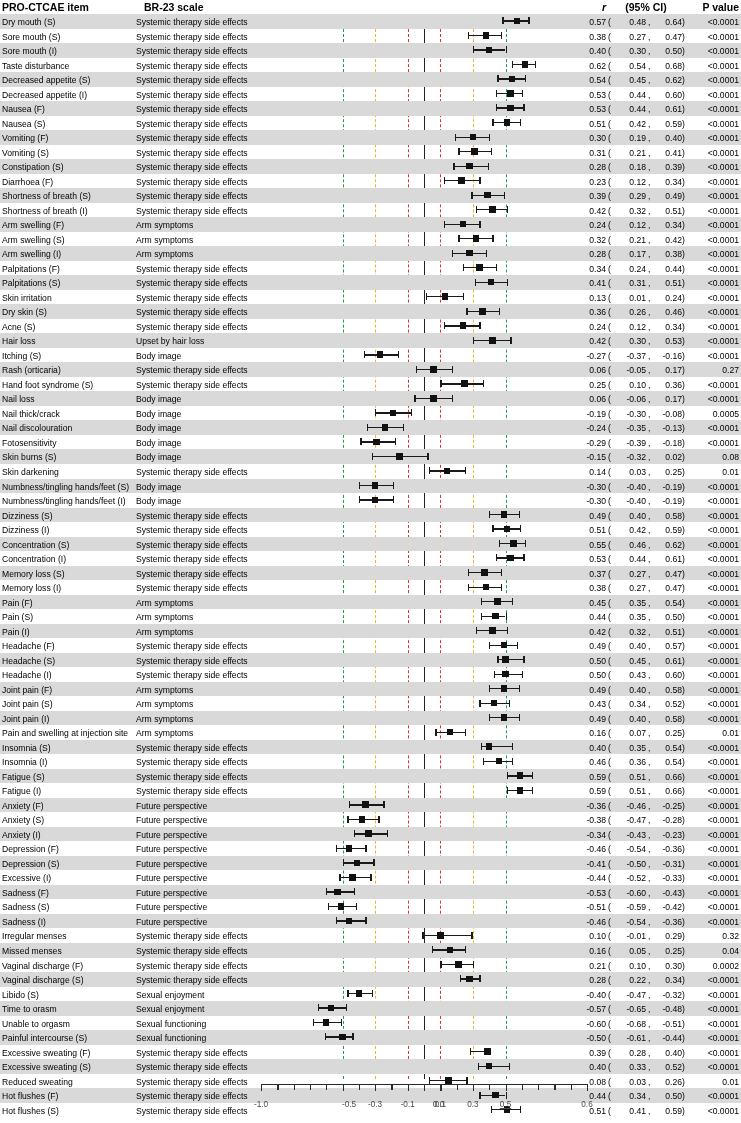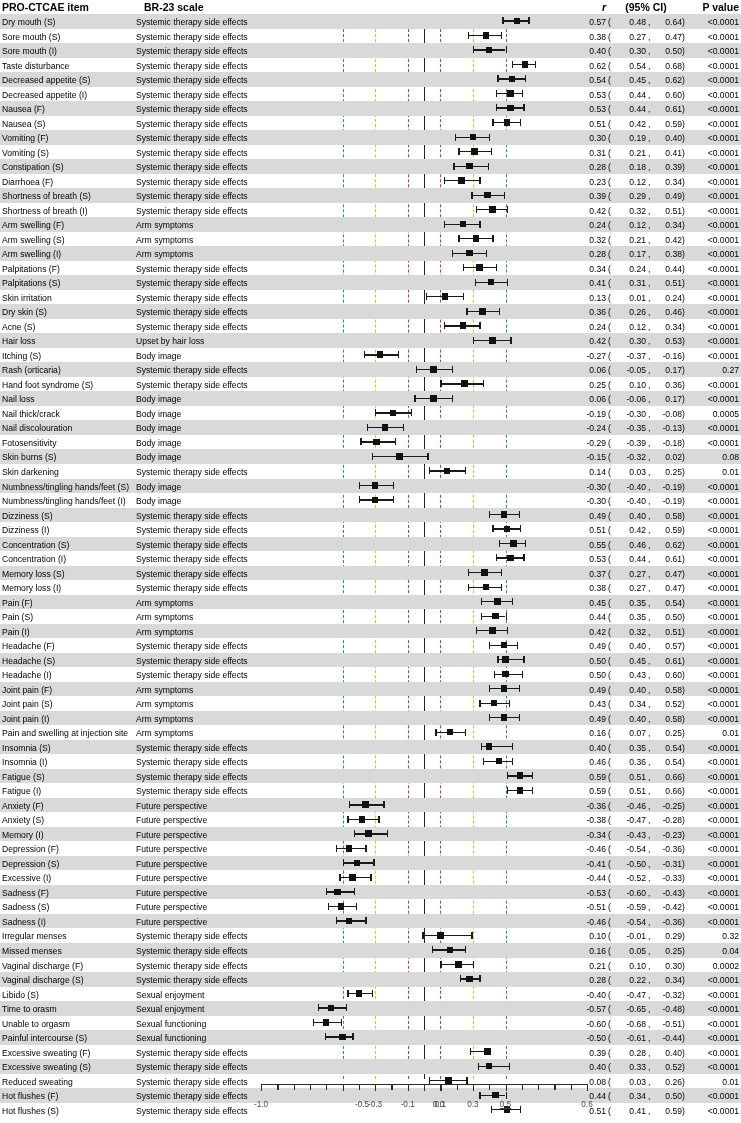--- a/index.html
+++ b/index.html
@@ -1025,21 +1025,21 @@
         <span class="cell c-ci-par2">)</span>
         <span class="cell c-p">&lt;0.0001</span>
         <div class="mk">
           <div class="whisk" style="left: 347.39px; width: 30.97px;"></div>
           <div class="cap" style="left: 347.39px;"></div>
           <div class="cap" style="left: 378.36px;"></div>
           <div class="box" style="left: 358.76px;"></div>
         </div>
       </div>
       <div class="row alt">
-        <span class="cell c-item">Memory (I)</span>
+        <span class="cell c-item">Anxiety (I)</span>
         <span class="cell c-scale">Future perspective</span>
         <span class="cell c-r">-0.34</span>
         <span class="cell c-ci-par1">(</span>
         <span class="cell c-ci-lo">-0.43</span>
         <span class="cell c-ci-comma">,</span>
         <span class="cell c-ci-hi">-0.23</span>
         <span class="cell c-ci-par2">)</span>
         <span class="cell c-p">&lt;0.0001</span>
         <div class="mk">
           <div class="whisk" style="left: 353.91px; width: 32.6px;"></div>
@@ -1375,21 +1375,21 @@
 
   <div class="axis" id="axis">
     <div class="axisline"></div>
   <div class="tick major" style="left: 261px;"></div>
       <div class="tlab" style="left: 261px;">-1.0</div>
       <div class="tick" style="left: 277.3px;"></div>
       <div class="tick" style="left: 293.6px;"></div>
       <div class="tick" style="left: 309.9px;"></div>
       <div class="tick" style="left: 326.2px;"></div>
       <div class="tick major" style="left: 342.5px;"></div>
-      <div class="tlab" style="left: 362px;">-0.5</div>
+      <div class="tlab" style="left: 349px;">-0.5</div>
       <div class="tick" style="left: 358.8px;"></div>
       <div class="tick major" style="left: 375.1px;"></div>
       <div class="tlab" style="left: 375.1px;">-0.3</div>
       <div class="tick" style="left: 391.4px;"></div>
       <div class="tick major" style="left: 407.7px;"></div>
       <div class="tlab" style="left: 407.7px;">-0.1</div>
       <div class="tick major" style="left: 424px;"></div>
       <div class="tlab" style="left: 424px; padding-left: 29px;">0.0</div>
       <div class="tick major" style="left: 440.3px;"></div>
       <div class="tlab" style="left: 440.3px;">0.1</div>

